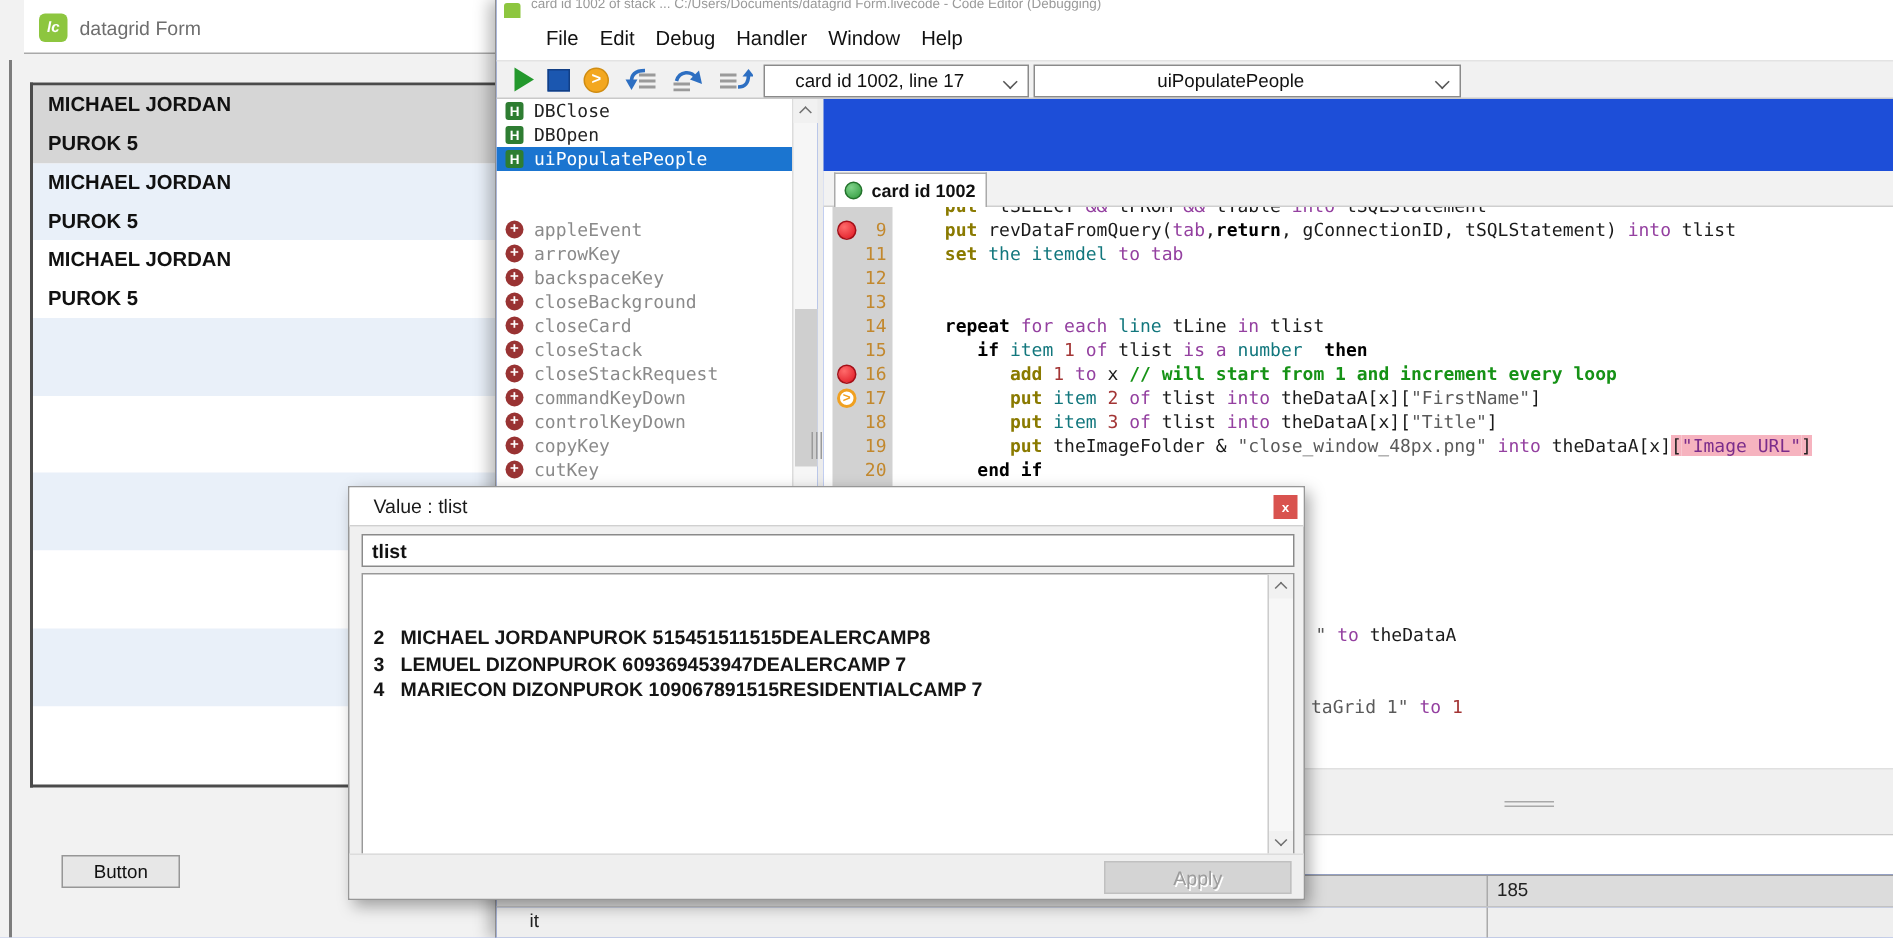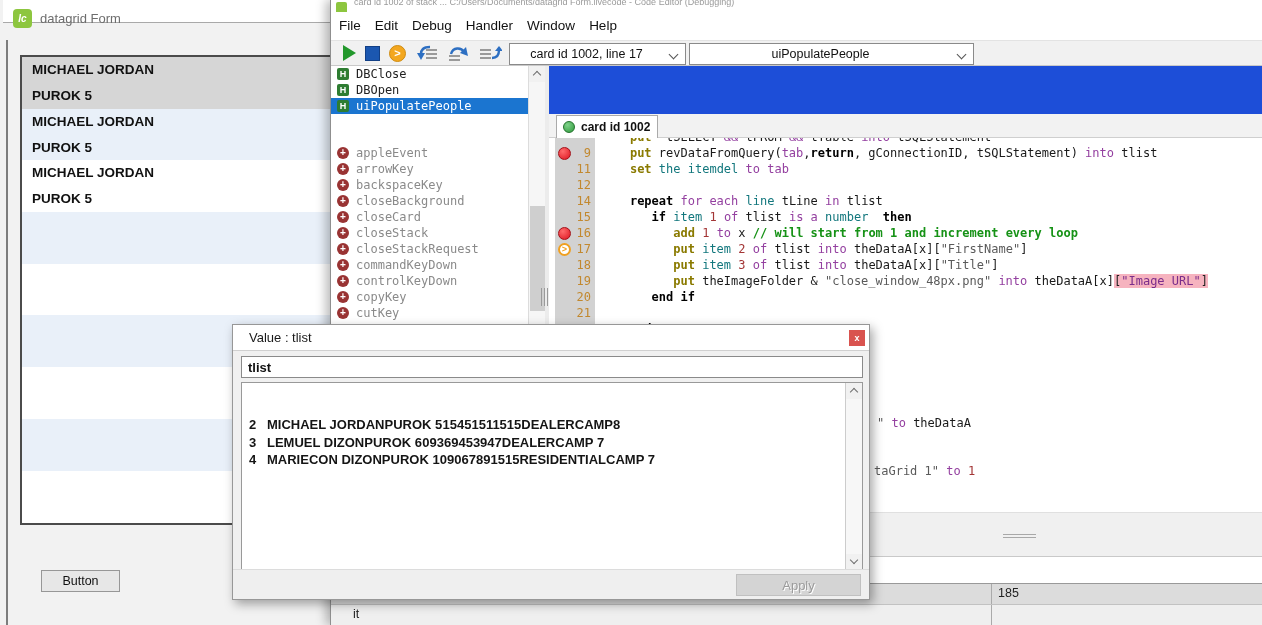--- a/index.html
+++ b/index.html
@@ -2,21 +2,21 @@
 <html><head>
 <meta charset="utf-8">
 <style>
   * { margin:0; padding:0; box-sizing:border-box; }
   html,body { width:1262px; height:625px; overflow:hidden; background:#fff;
     font-family:"Liberation Sans", sans-serif; }
   #screen { position:relative; width:1262px; height:625px; background:#dcdcdc; }
 
   
   .stack-win { position:absolute; left:0; top:0; width:330px; height:625px; background:#f2f2f2; }
-  .stack-title { position:absolute; left:3px; top:0; width:100%; height:23px; background:#fff;
+  .stack-title { position:absolute; left:16px; top:0; width:100%; height:36px; background:#fff;
     border-bottom:1px solid #a9a9a9; }
   .lc-logo { position:absolute; left:10px; top:9px; width:19px; height:19px; background:#8dc63f;
     border-radius:4px; color:#fff; font-weight:700; font-style:italic; font-size:10px;
     display:flex; align-items:center; justify-content:center; }
   .stack-title-text { position:absolute; left:37px; top:11px; font-size:13px; color:#6e6e6e; }
   .stack-vline { position:absolute; left:6px; top:40px; bottom:0; width:2px; background:#7d7d7d; }
   .datagrid { position:absolute; left:20px; top:55px; width:310px; height:470px;
     border:2px solid #4b4b4b; border-right:none; background:#fff; overflow:hidden; }
   .dg-row { position:relative; height:51.7px; }
   .dg-row.selected { background:#d6d6d6; }
@@ -27,21 +27,21 @@
   .stack-button { position:absolute; left:41px; top:570px; width:79px; height:22px;
     background:#e7e7e7; border:1px solid #979797; font-size:12.5px; color:#111;
     display:flex; align-items:center; justify-content:center; }
 
   
   .ed-win { position:absolute; left:330px; top:0; width:932px; height:625px; background:#1d4ed8;
     border-left:1px solid #8f8f8f; box-shadow:-4px 0 10px rgba(0,0,0,.28); }
   .ed-titlebar { position:absolute; left:0; top:0; width:100%; height:12px; background:#fff; overflow:hidden; }
   .ed-title-icon { position:absolute; left:5px; top:2px; width:11px; height:14px; background:#8dc63f; border-radius:2px; }
   .ed-title-text { position:absolute; left:23px; top:-3px; font-size:9px; color:#9a9a9a; white-space:nowrap; }
-  .menubar { position:absolute; left:0; top:12px; width:100%; height:28px; background:#fff; }
+  .menubar { position:absolute; left:0; top:12px; width:100%; height:28px; background:#fff;padding-left:25px; }
   .menu-item { display:inline-block; padding:6px 7px 0 7px; font-size:13.5px; color:#111; }
   .menubar-inner { padding-left:1px; }
   .toolbar { position:absolute; left:0; top:40px; width:100%; height:26px; background:#f1f1f1;
     border-top:1px solid #e3e3e3; border-bottom:1px solid #c9c9c9; }
   .tb-icons { position:absolute; left:12px; top:0; height:100%; display:flex; align-items:center; gap:9px; }
   .icon-play { width:0; height:0; border-left:13px solid #23982c; border-top:8px solid transparent;
     border-bottom:8px solid transparent; }
   .icon-stop { width:15px; height:15px; background:#1b57b0; border:1px solid #123f85; }
   .icon-runto { width:17px; height:17px; border-radius:50%; background:#f3a71f; border:1px solid #cf8c12;
     color:#fff; font-size:11px; font-weight:700; display:flex; align-items:center; justify-content:center; line-height:1; }
@@ -325,20 +325,21 @@
             <span class="tab-label">card id 1002</span>
           </div>
         </div>
         <div class="code-area">
           <div class="gutter-bg"></div>
           <div>
               <div class="code-line clip"><span class="gut"><span class="lnum"></span></span><span class="ctext"><span class="plain">    </span><span class="cmd">put</span><span class="plain">  tSELECT </span><span class="prep">&amp;&amp;</span><span class="plain"> tFROM </span><span class="prep">&amp;&amp;</span><span class="plain"> tTable </span><span class="prep">into</span><span class="plain"> tSQLStatement</span></span></div>
               <div class="code-line"><span class="gut"><span class="bp"></span><span class="lnum">9</span></span><span class="ctext"><span class="plain">    </span><span class="cmd">put</span><span class="plain"> revDataFromQuery(</span><span class="prep">tab</span><span class="plain">,</span><span class="kw">return</span><span class="plain">, gConnectionID, tSQLStatement) </span><span class="prep">into</span><span class="plain"> tlist</span></span></div>
               <div class="code-line"><span class="gut"><span class="lnum">11</span></span><span class="ctext"><span class="plain">    </span><span class="cmd">set</span><span class="plain"> </span><span class="prop">the itemdel</span><span class="plain"> </span><span class="prep">to</span><span class="plain"> </span><span class="prep">tab</span></span></div>
               <div class="code-line"><span class="gut"><span class="lnum">12</span></span><span class="ctext"></span></div>
+              <div class="code-line"><span class="gut"><span class="lnum">13</span></span><span class="ctext"></span></div>
               <div class="code-line"><span class="gut"><span class="lnum">14</span></span><span class="ctext"><span class="plain">    </span><span class="kw">repeat</span><span class="plain"> </span><span class="prep">for each</span><span class="plain"> </span><span class="prop">line</span><span class="plain"> tLine </span><span class="prep">in</span><span class="plain"> tlist</span></span></div>
               <div class="code-line"><span class="gut"><span class="lnum">15</span></span><span class="ctext"><span class="plain">       </span><span class="kw">if</span><span class="plain"> </span><span class="prop">item</span><span class="plain"> </span><span class="num">1</span><span class="plain"> </span><span class="prep">of</span><span class="plain"> tlist </span><span class="prep">is a</span><span class="plain"> </span><span class="prop">number</span><span class="plain">  </span><span class="kw">then</span></span></div>
               <div class="code-line"><span class="gut"><span class="bp"></span><span class="lnum">16</span></span><span class="ctext"><span class="plain">          </span><span class="cmd">add</span><span class="plain"> </span><span class="num">1</span><span class="plain"> </span><span class="prep">to</span><span class="plain"> x </span><span class="com">// will start from 1 and increment every loop</span></span></div>
               <div class="code-line"><span class="gut"><span class="exec">&gt;</span><span class="lnum">17</span></span><span class="ctext"><span class="plain">          </span><span class="cmd">put</span><span class="plain"> </span><span class="prop">item</span><span class="plain"> </span><span class="num">2</span><span class="plain"> </span><span class="prep">of</span><span class="plain"> tlist </span><span class="prep">into</span><span class="plain"> theDataA[x][</span><span class="str">"FirstName"</span><span class="plain">]</span></span></div>
               <div class="code-line"><span class="gut"><span class="lnum">18</span></span><span class="ctext"><span class="plain">          </span><span class="cmd">put</span><span class="plain"> </span><span class="prop">item</span><span class="plain"> </span><span class="num">3</span><span class="plain"> </span><span class="prep">of</span><span class="plain"> tlist </span><span class="prep">into</span><span class="plain"> theDataA[x][</span><span class="str">"Title"</span><span class="plain">]</span></span></div>
               <div class="code-line"><span class="gut"><span class="lnum">19</span></span><span class="ctext"><span class="plain">          </span><span class="cmd">put</span><span class="plain"> theImageFolder &amp; </span><span class="str">"close_window_48px.png"</span><span class="plain"> </span><span class="prep">into</span><span class="plain"> theDataA[x]</span><span class="hlb">[</span><span class="hls">"Image URL"</span><span class="hlb">]</span></span></div>
               <div class="code-line"><span class="gut"><span class="lnum">20</span></span><span class="ctext"><span class="plain">       </span><span class="kw">end if</span></span></div>
               <div class="code-line"><span class="gut"><span class="lnum">21</span></span><span class="ctext"></span></div>
               <div class="code-line"><span class="gut"><span class="lnum">22</span></span><span class="ctext"><span class="plain">    </span><span class="kw">end repeat</span></span></div>
             </div>

